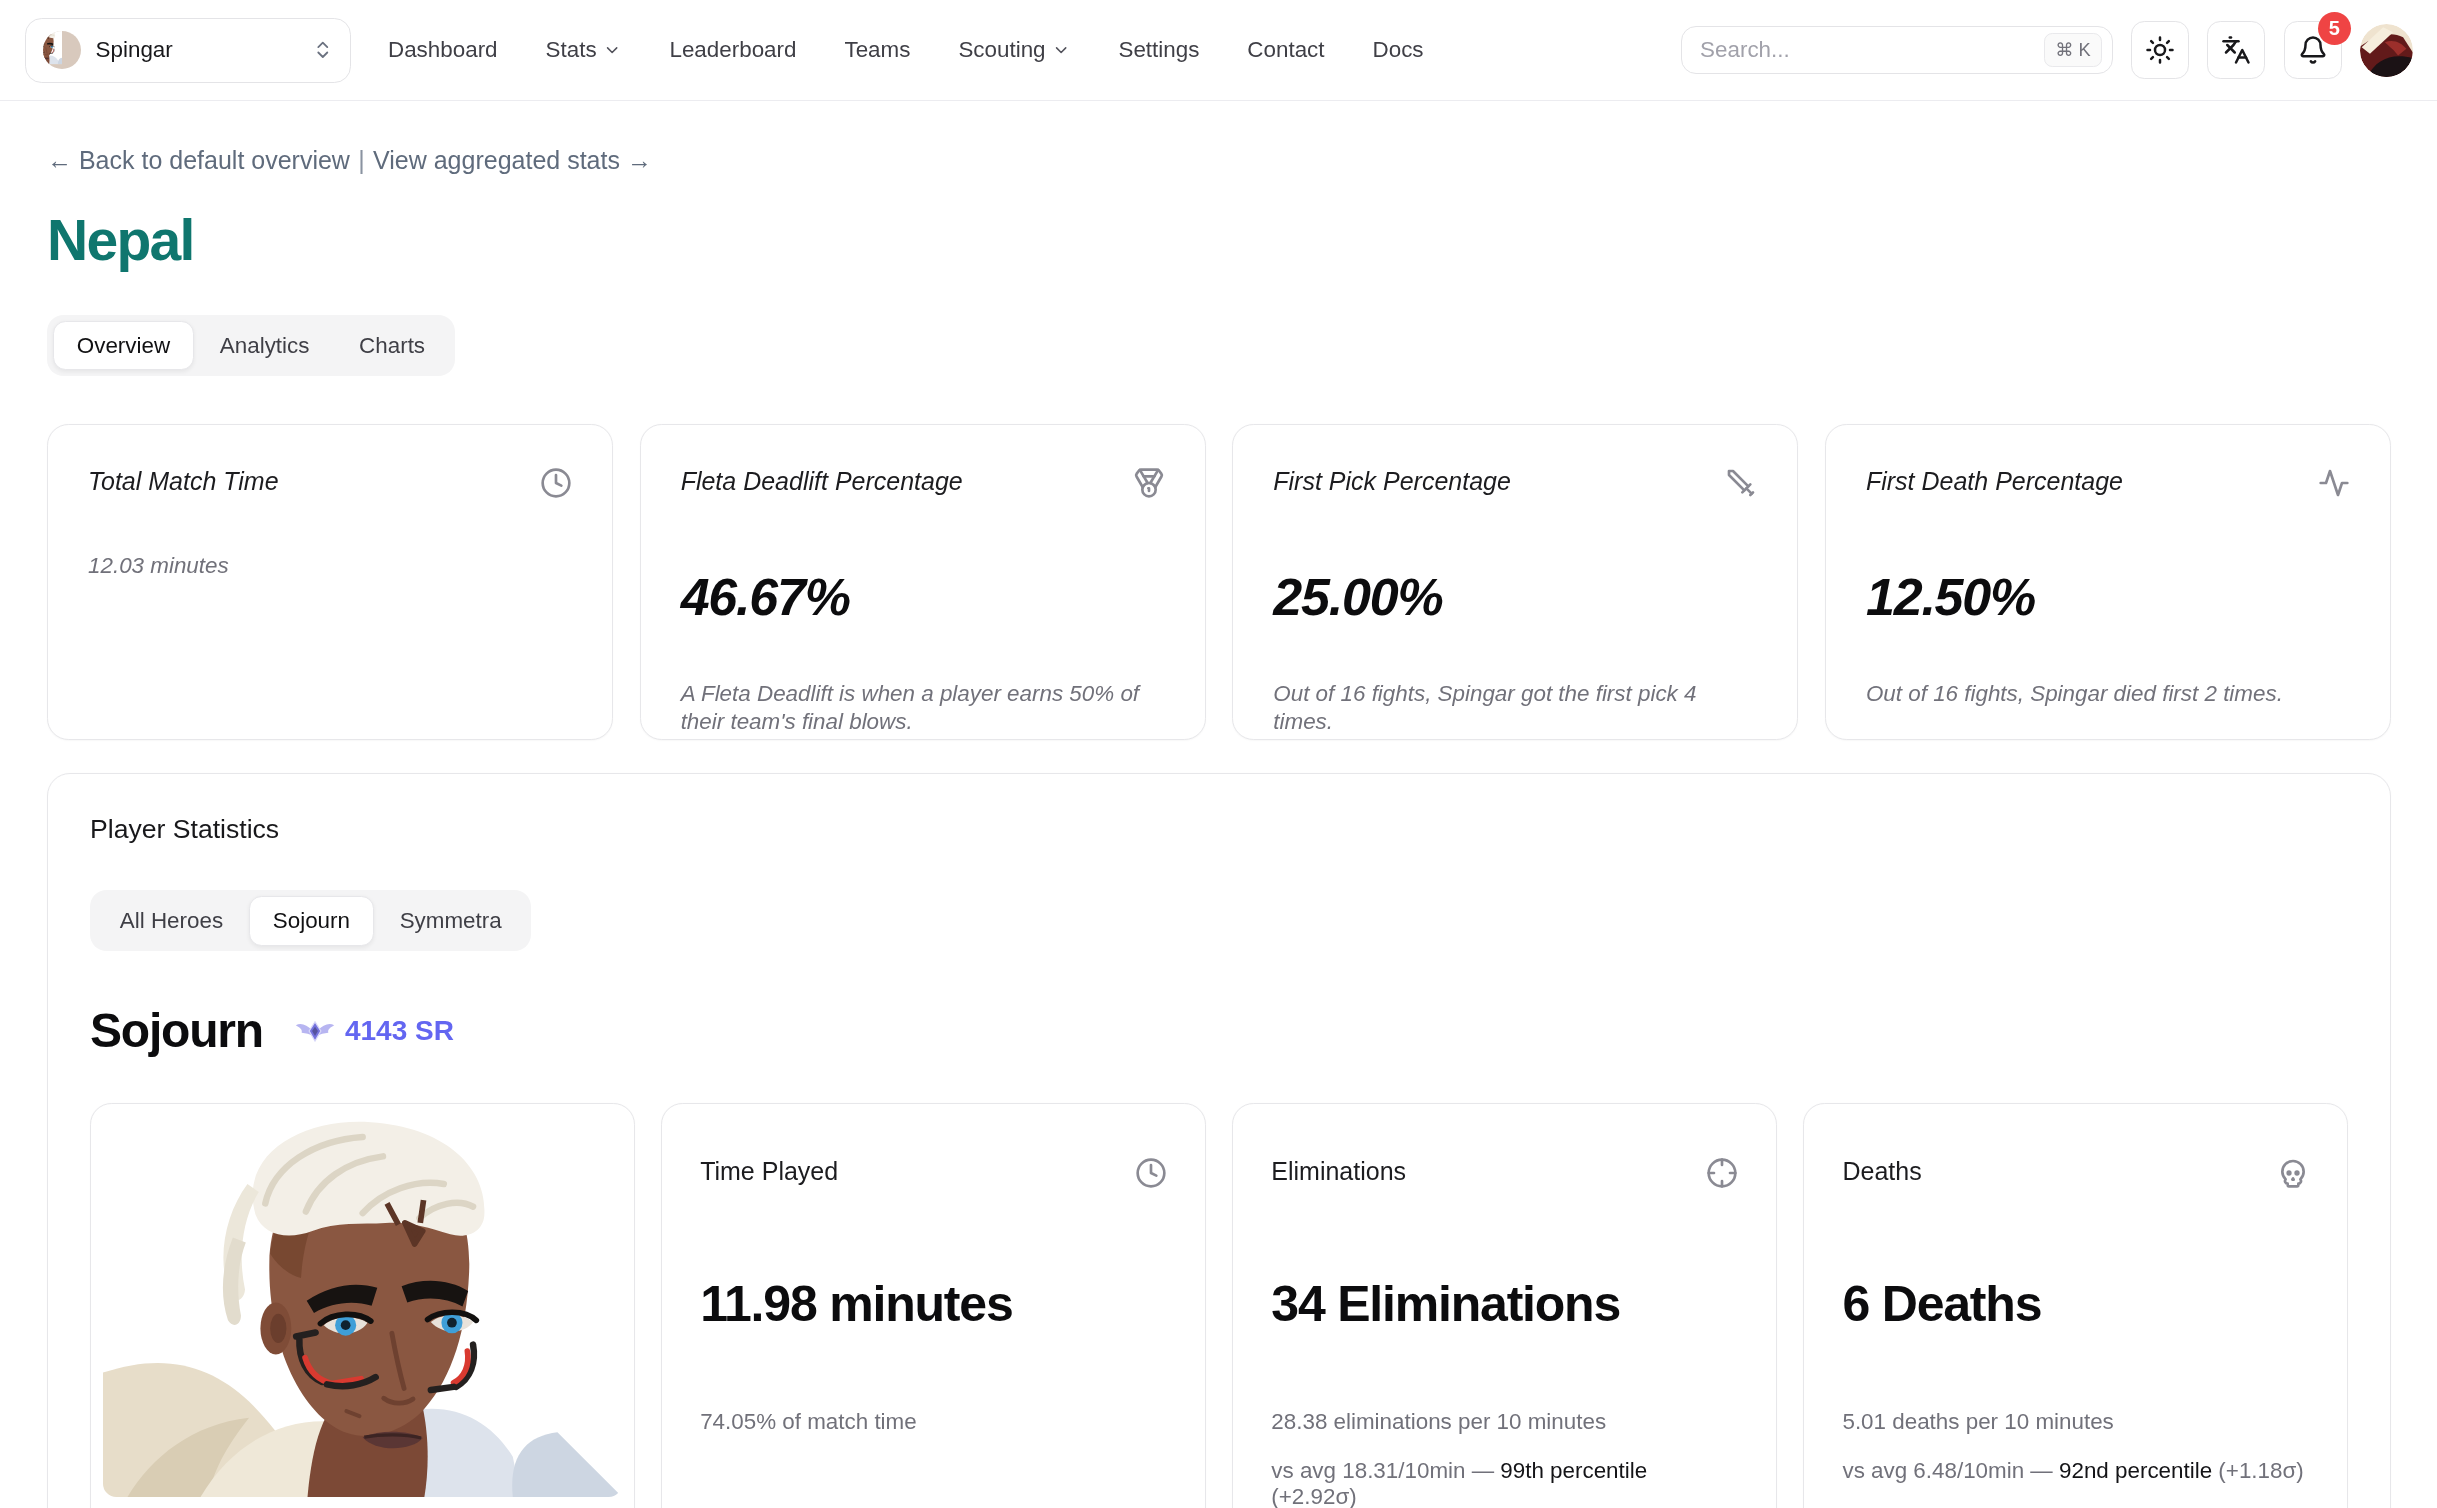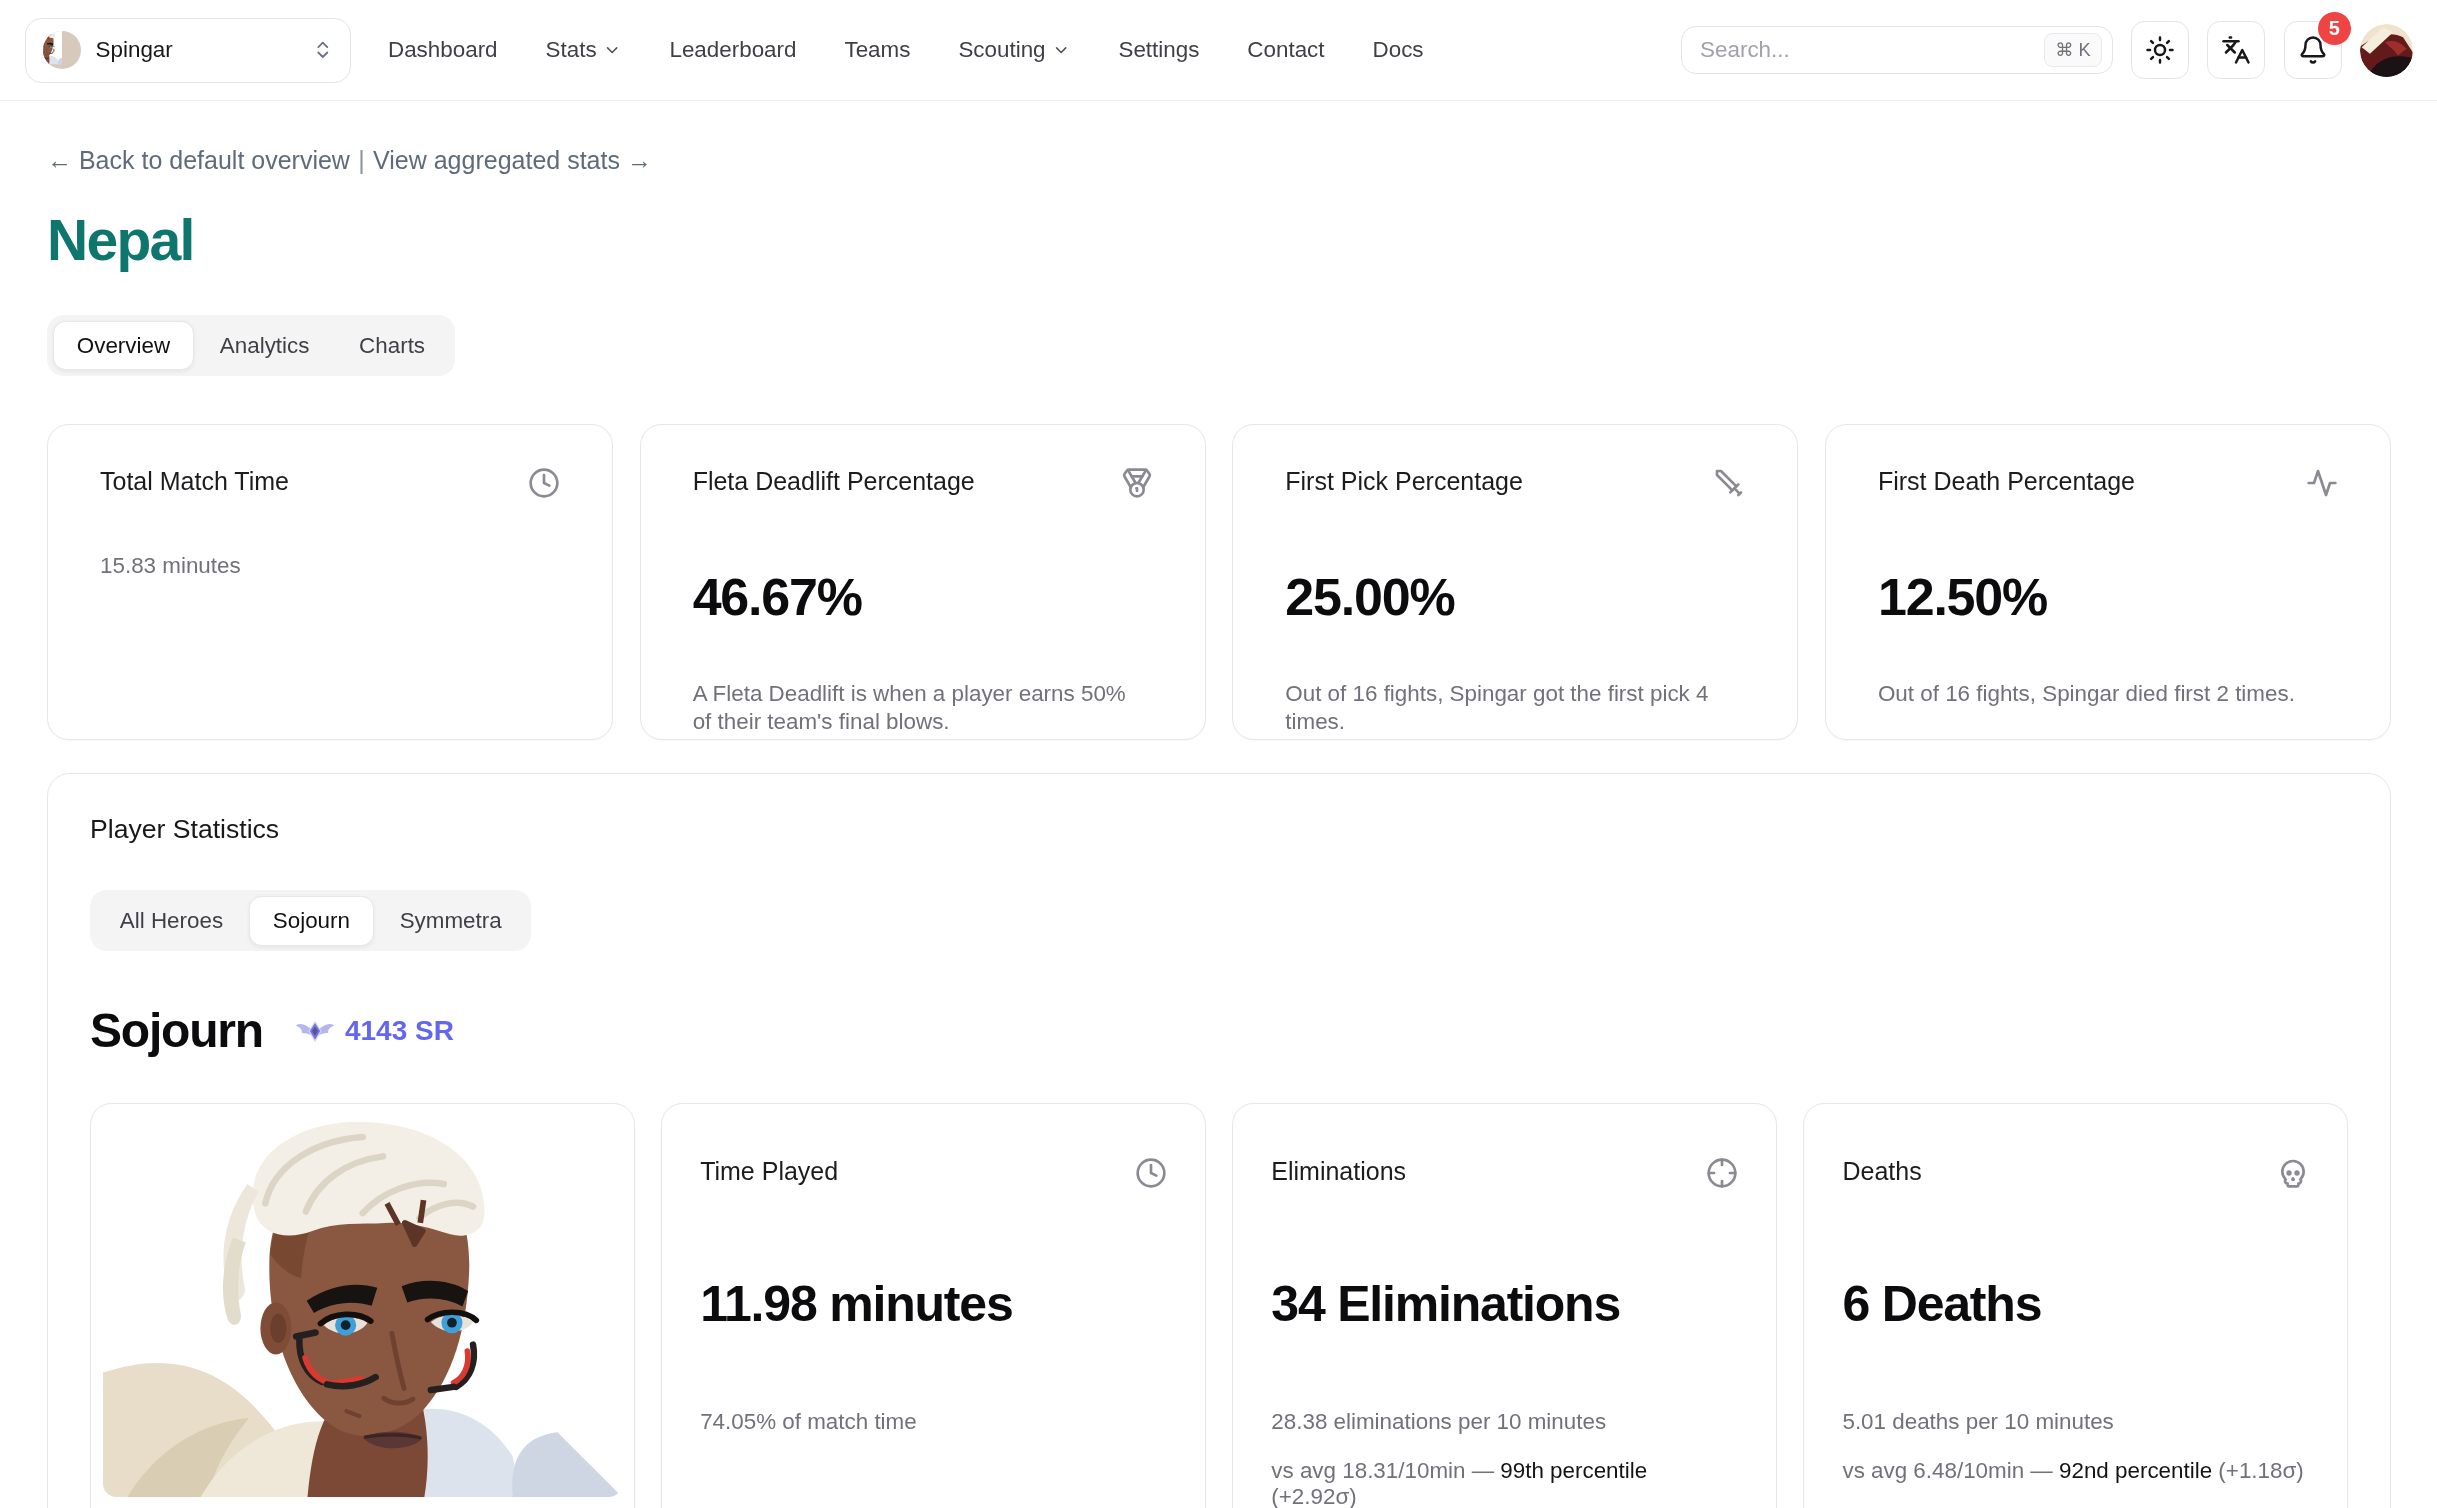--- a/index.html
+++ b/index.html
@@ -41,21 +41,21 @@
   h1.page-title { margin-top:32px; font-size:57px; font-weight:800; letter-spacing:-1.7px; color:#0f766e; }
 
   .pill-tabs { margin-top:42px; display:inline-flex; align-items:center; background:#f4f4f5;
     border-radius:16.6px; padding:5.8px; gap:1.7px; }
   .pill-tab { font-size:22.4px; color:#3f3f46; font-weight:500; padding:10.8px 23px; border-radius:12.5px;
     cursor:pointer; white-space:nowrap; background:transparent; border:1.7px solid transparent; }
   .pill-tab.active { background:#fff; border:1.7px solid #e7e7ea; box-shadow:0 1.7px 4.2px rgba(0,0,0,.06); color:#111113; }
 
   .cards-row { margin-top:48px; display:grid; grid-template-columns:repeat(4,1fr); gap:26.6px; }
   .stat-card { height:316px; background:#fff; border:1.7px solid #e7e7ea; border-radius:21.6px;
-    padding:42px 52px; box-shadow:0 0.8px 1.7px rgba(0,0,0,.03); }
+    padding:42px 40px; box-shadow:0 0.8px 1.7px rgba(0,0,0,.03);font-style:italic; }
   .card-head { display:flex; align-items:flex-start; justify-content:space-between; }
   .card-title { font-size:25px; font-weight:500; color:#1c1c1f; }
   .card-head svg { width:32px; height:32px; color:#8a8a93; flex:0 0 auto; }
   .card-value { margin-top:68px; font-size:52px; font-weight:800; letter-spacing:-1.2px; color:#0c0c0e; }
   .card-desc { margin-top:53px; font-size:22.4px; color:#71717a; line-height:1.25; padding-right:8.3px; }
 
   
   .player-section { margin-top:33px; border:1.7px solid #e7e7ea; border-radius:23px;
     padding:40px 42px; height:814px; box-shadow:0 0.8px 1.7px rgba(0,0,0,.03); }
   .section-title { font-size:26.6px; font-weight:500; color:#18181b; }
@@ -252,21 +252,21 @@
   <div class="cards-row">
 
     <div class="stat-card">
       <div class="card-head">
         <span class="card-title">Total Match Time</span>
         <svg viewBox="0 0 24 24" fill="none" stroke="currentColor" stroke-width="2" stroke-linecap="round" stroke-linejoin="round">
             <circle cx="12" cy="12" r="10"></circle>
             <path d="M12 6v6l4 2"></path>
           </svg>
       </div>
-      <div class="card-desc">15.83 minutes</div>
+      <div class="card-desc">12.03 minutes</div>
     </div>
 
     <div class="stat-card">
       <div class="card-head">
         <span class="card-title">Fleta Deadlift Percentage</span>
         <svg viewBox="0 0 24 24" fill="none" stroke="currentColor" stroke-width="2" stroke-linecap="round" stroke-linejoin="round">
             <path d="M7.21 15 2.66 7.14a2 2 0 0 1 .13-2.2L4.4 2.8A2 2 0 0 1 6 2h12a2 2 0 0 1 1.6.8l1.6 2.14a2 2 0 0 1 .14 2.2L16.79 15"></path>
             <path d="M11 12 5.12 2.2"></path>
             <path d="m13 12 5.88-9.8"></path>
             <path d="M8 7h8"></path>

